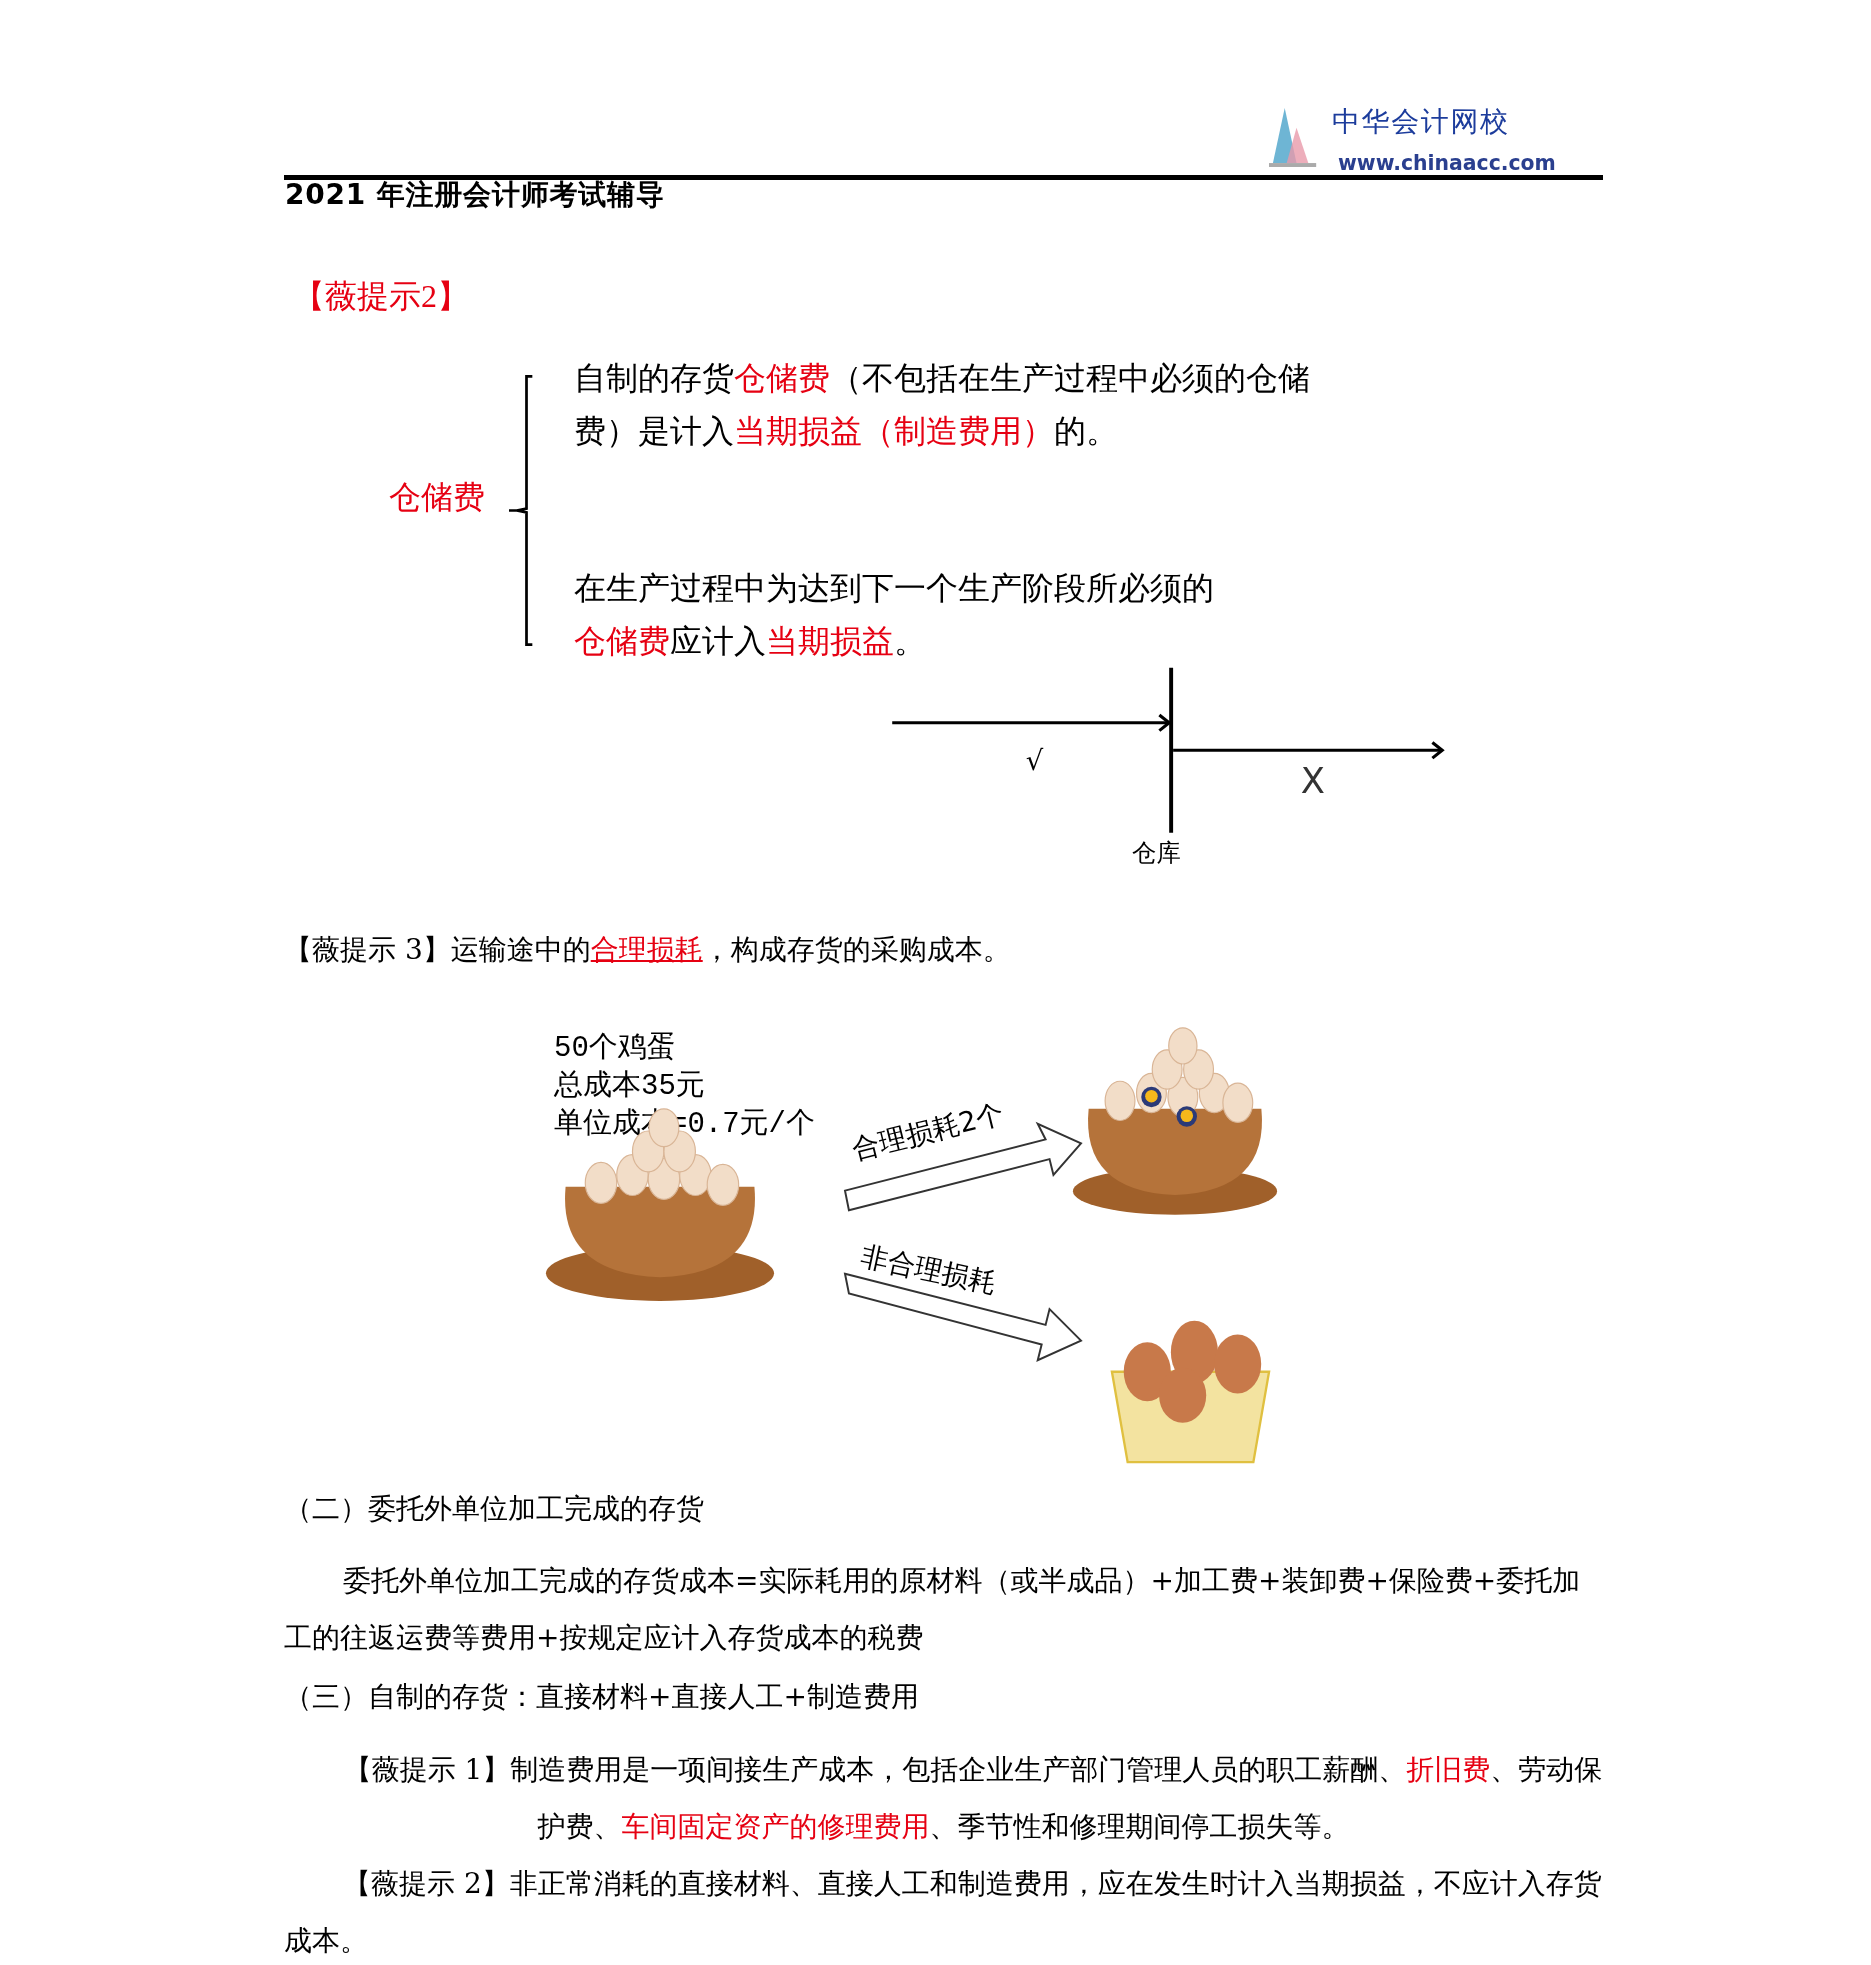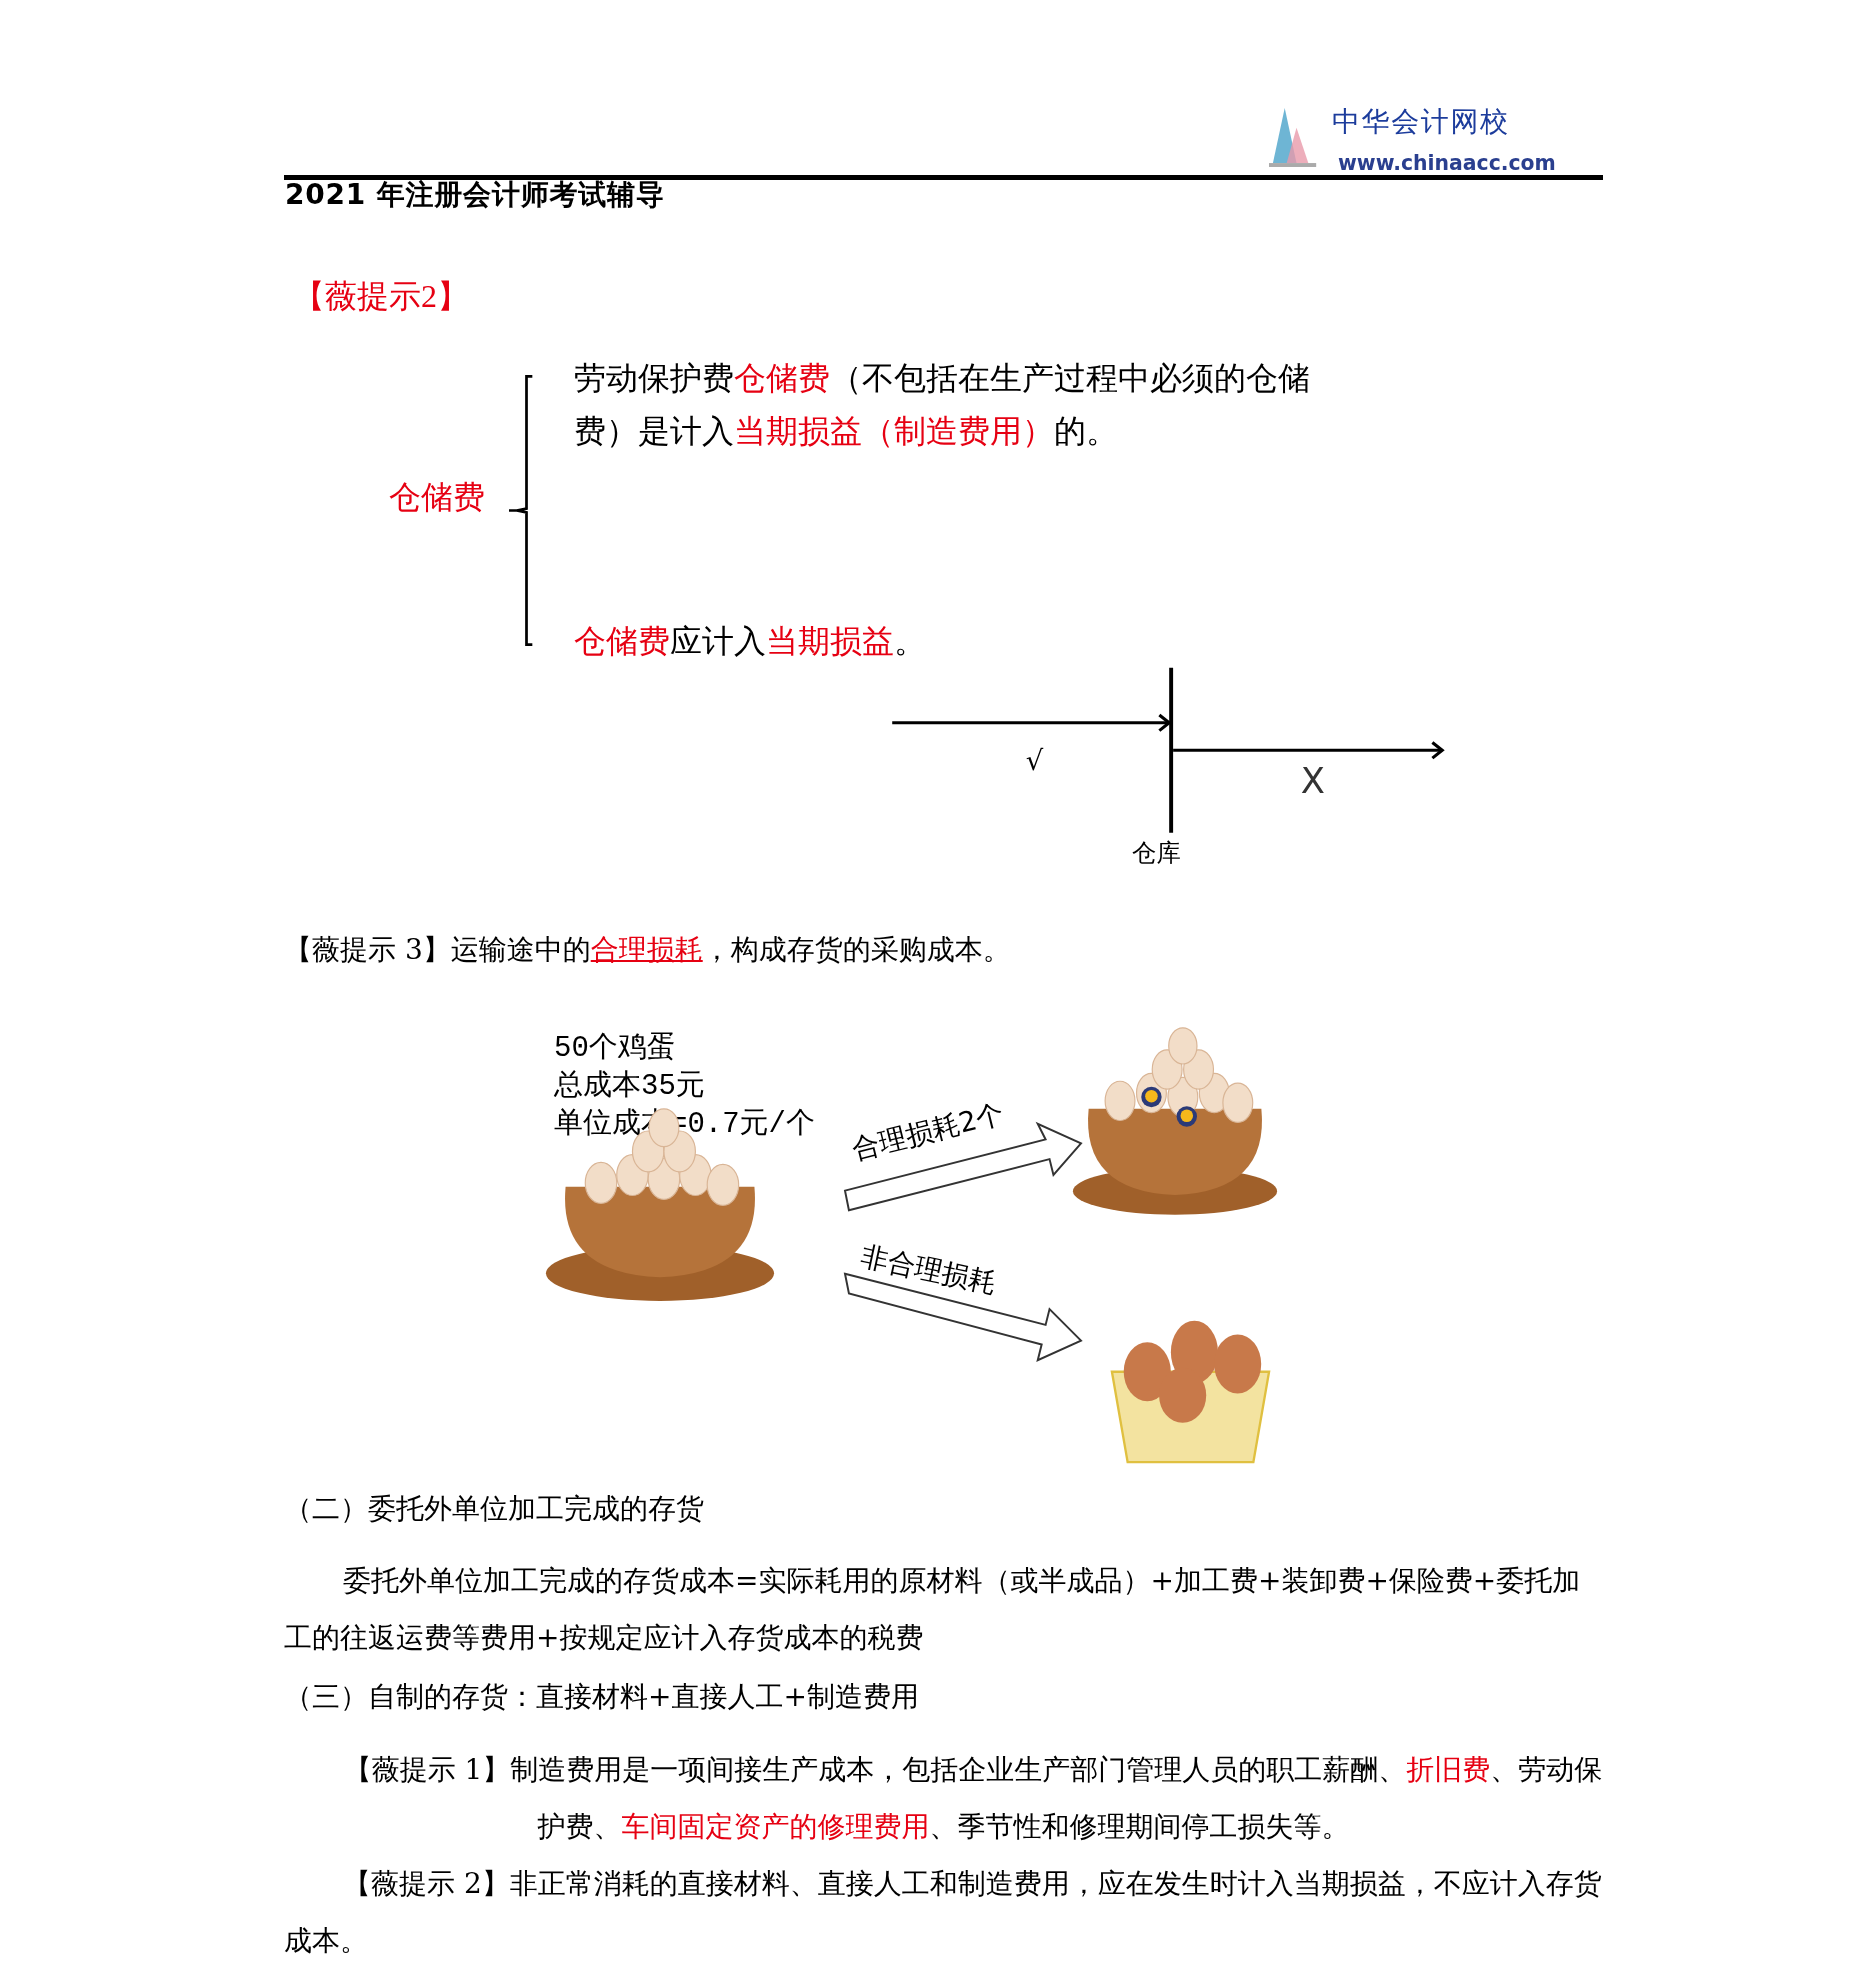--- a/index.html
+++ b/index.html
@@ -62,24 +62,24 @@
 <div id="logo-cn" class="abs sans">中华会计网校</div>
 <div id="logo-url" class="abs sans">www.chinaacc.com</div>
 <div id="hdr-rule" class="abs"></div>
 
 <div id="tip2-title" class="abs sans red">【薇提示2】</div>
 <div id="tip2-label" class="abs sans red">仓储费</div>
 <svg id="brace" class="abs" viewBox="0 0 90 700">
   <path d="M60,5 H45 V345 L20,350 H0 M20,350 L45,355 V695 H60" fill="none" stroke="#000" stroke-width="7"></path>
 </svg>
 <div id="tip2-a" class="abs sans big">
-  <span>劳动保护费</span><span class="red">仓储费</span><span>（不包括在生产过程中必须的仓储费）是计入</span><span class="red">当期损益（制造费用）</span><span>的。</span>
+  <span>自制的存货</span><span class="red">仓储费</span><span>（不包括在生产过程中必须的仓储费）是计入</span><span class="red">当期损益（制造费用）</span><span>的。</span>
 </div>
 <div id="tip2-b" class="abs sans big">
-  <br><span class="red">仓储费</span><span>应计入</span><span class="red">当期损益</span><span>。</span>
+  <span>在生产过程中为达到下一个生产阶段所必须的</span><br><span class="red">仓储费</span><span>应计入</span><span class="red">当期损益</span><span>。</span>
 </div>
 
 <svg id="wh" class="abs" viewBox="0 0 1500 560">
   <line x1="730" y1="30" x2="730" y2="450" stroke="#000" stroke-width="10"></line>
   <line x1="20" y1="170" x2="720" y2="170" stroke="#000" stroke-width="8"></line>
   <polyline points="700,150 725,170 700,190" fill="none" stroke="#000" stroke-width="8"></polyline>
   <line x1="735" y1="240" x2="1420" y2="240" stroke="#000" stroke-width="8"></line>
   <polyline points="1395,220 1420,240 1395,260" fill="none" stroke="#000" stroke-width="8"></polyline>
   <text x="360" y="290" font-size="70" font-family="DejaVu Sans, sans-serif">√</text>
   <text x="1060" y="350" font-size="90" font-family="DejaVu Sans, sans-serif" fill="#333">X</text>

